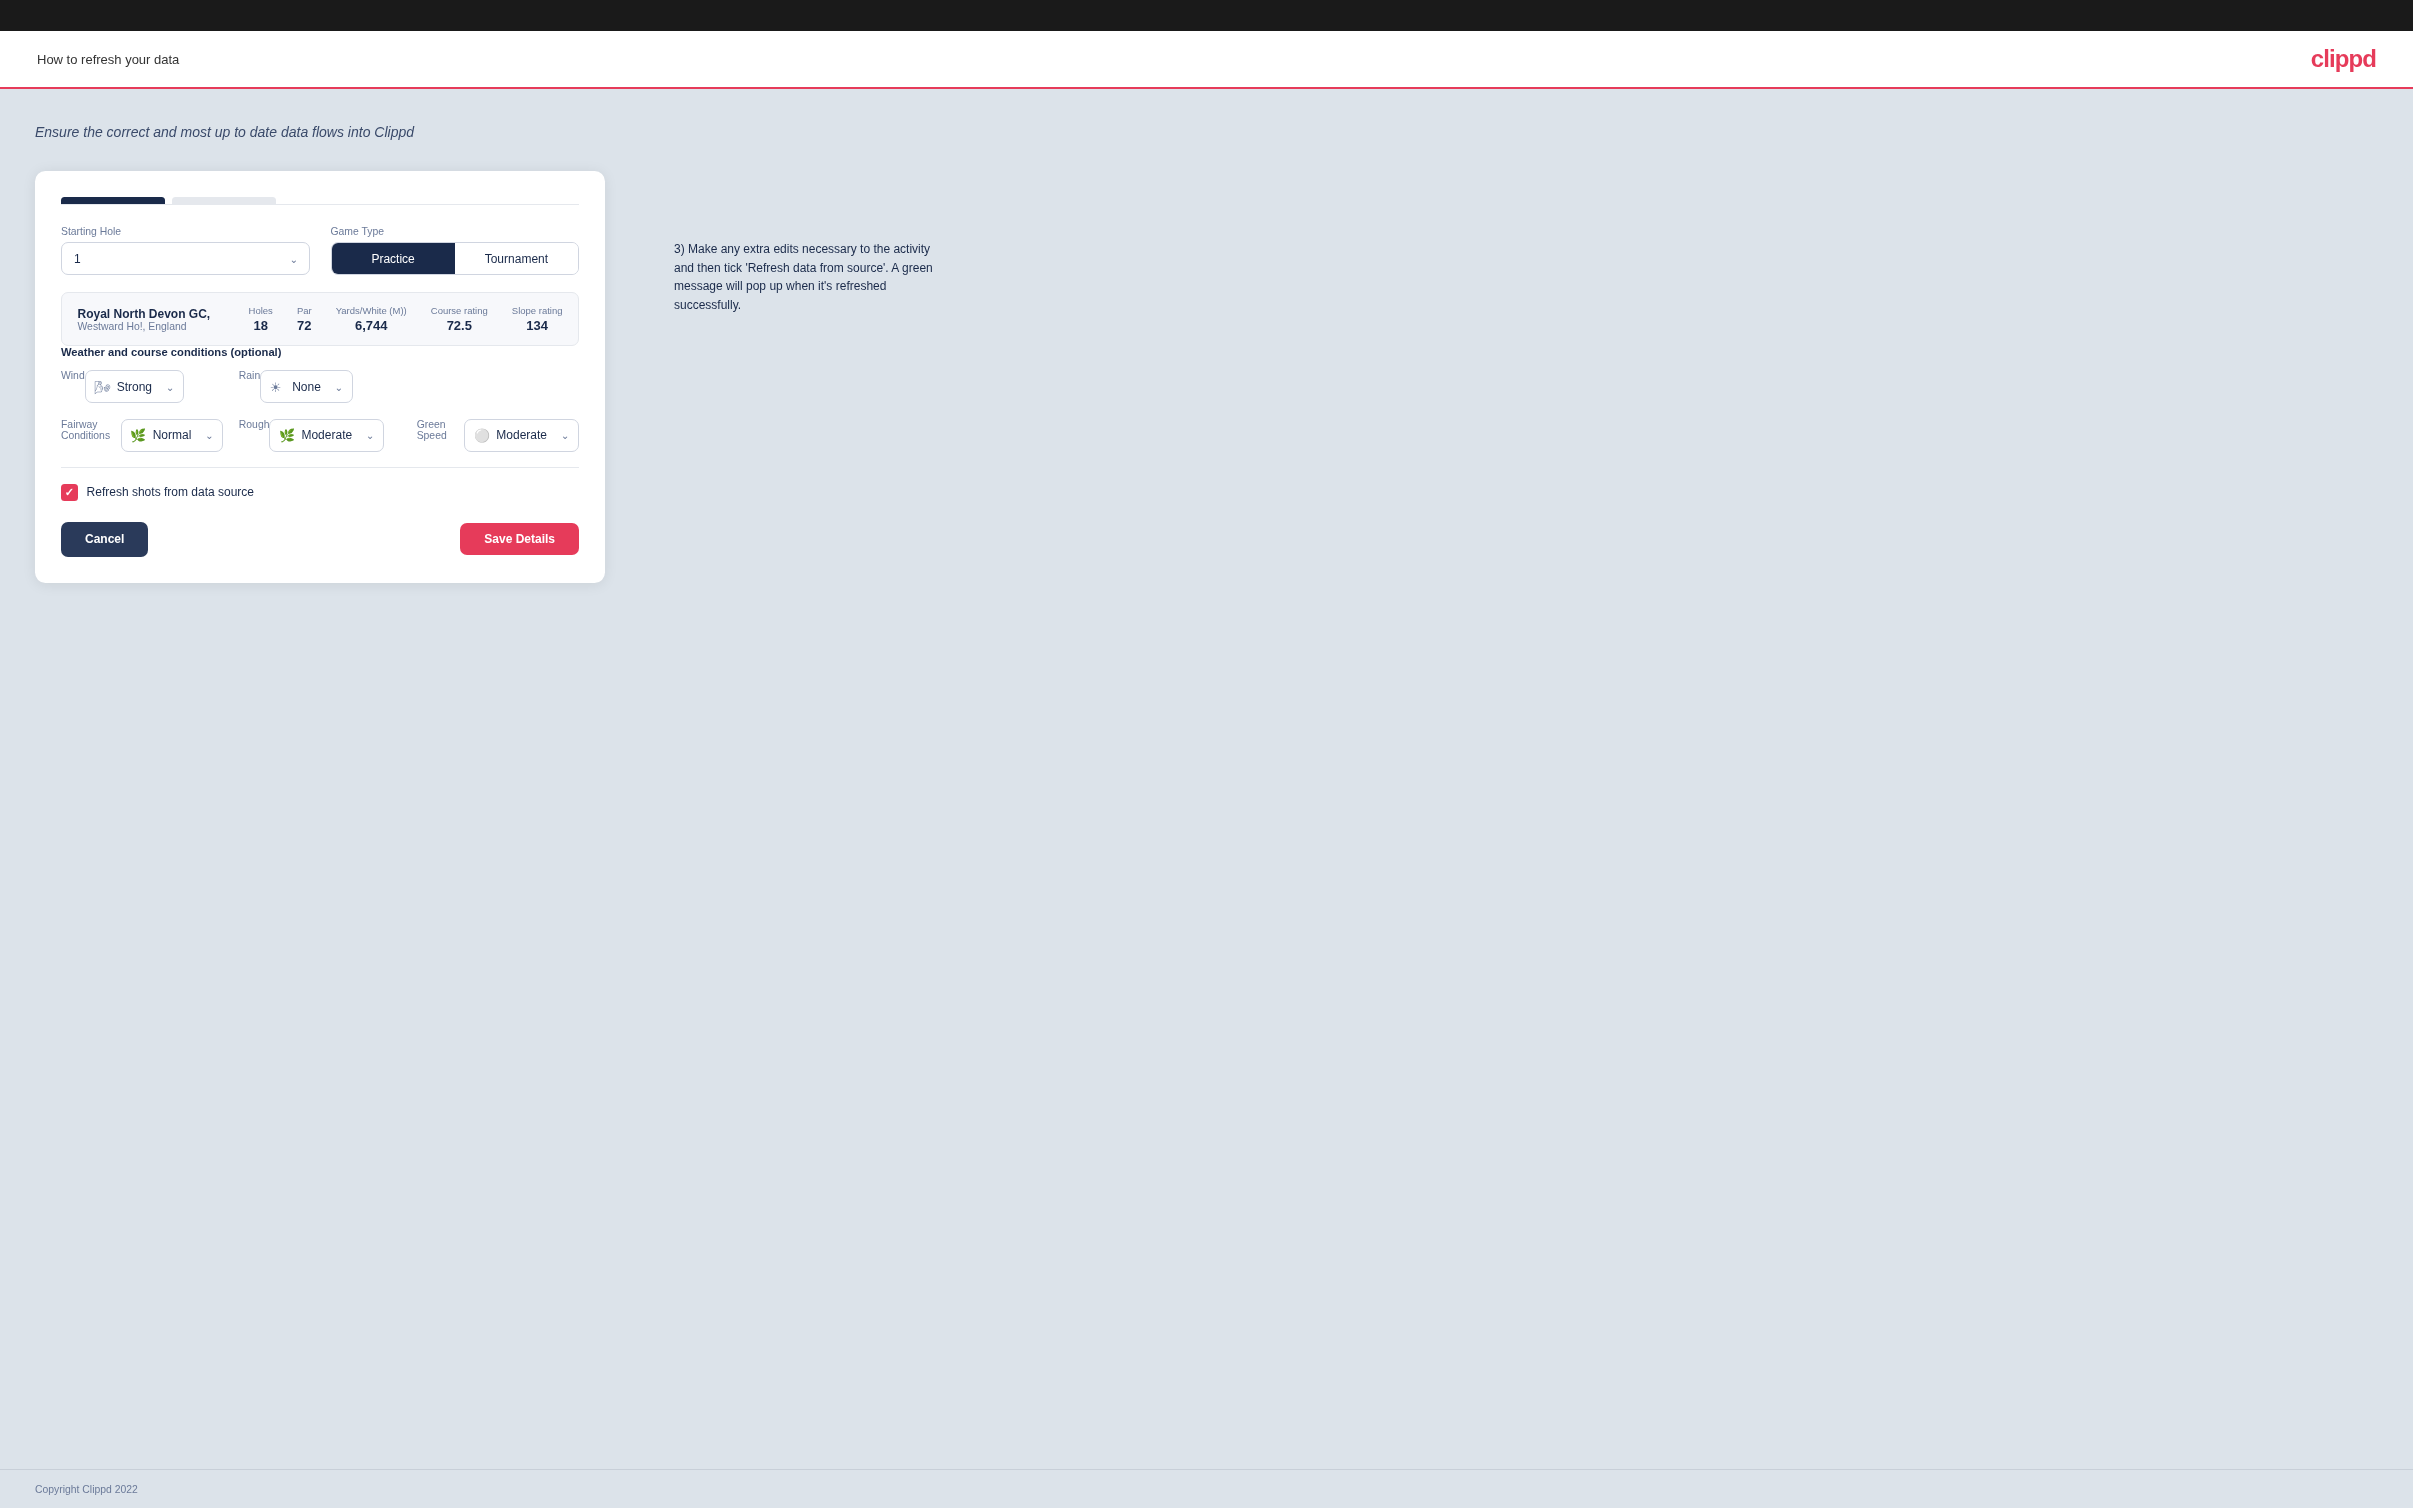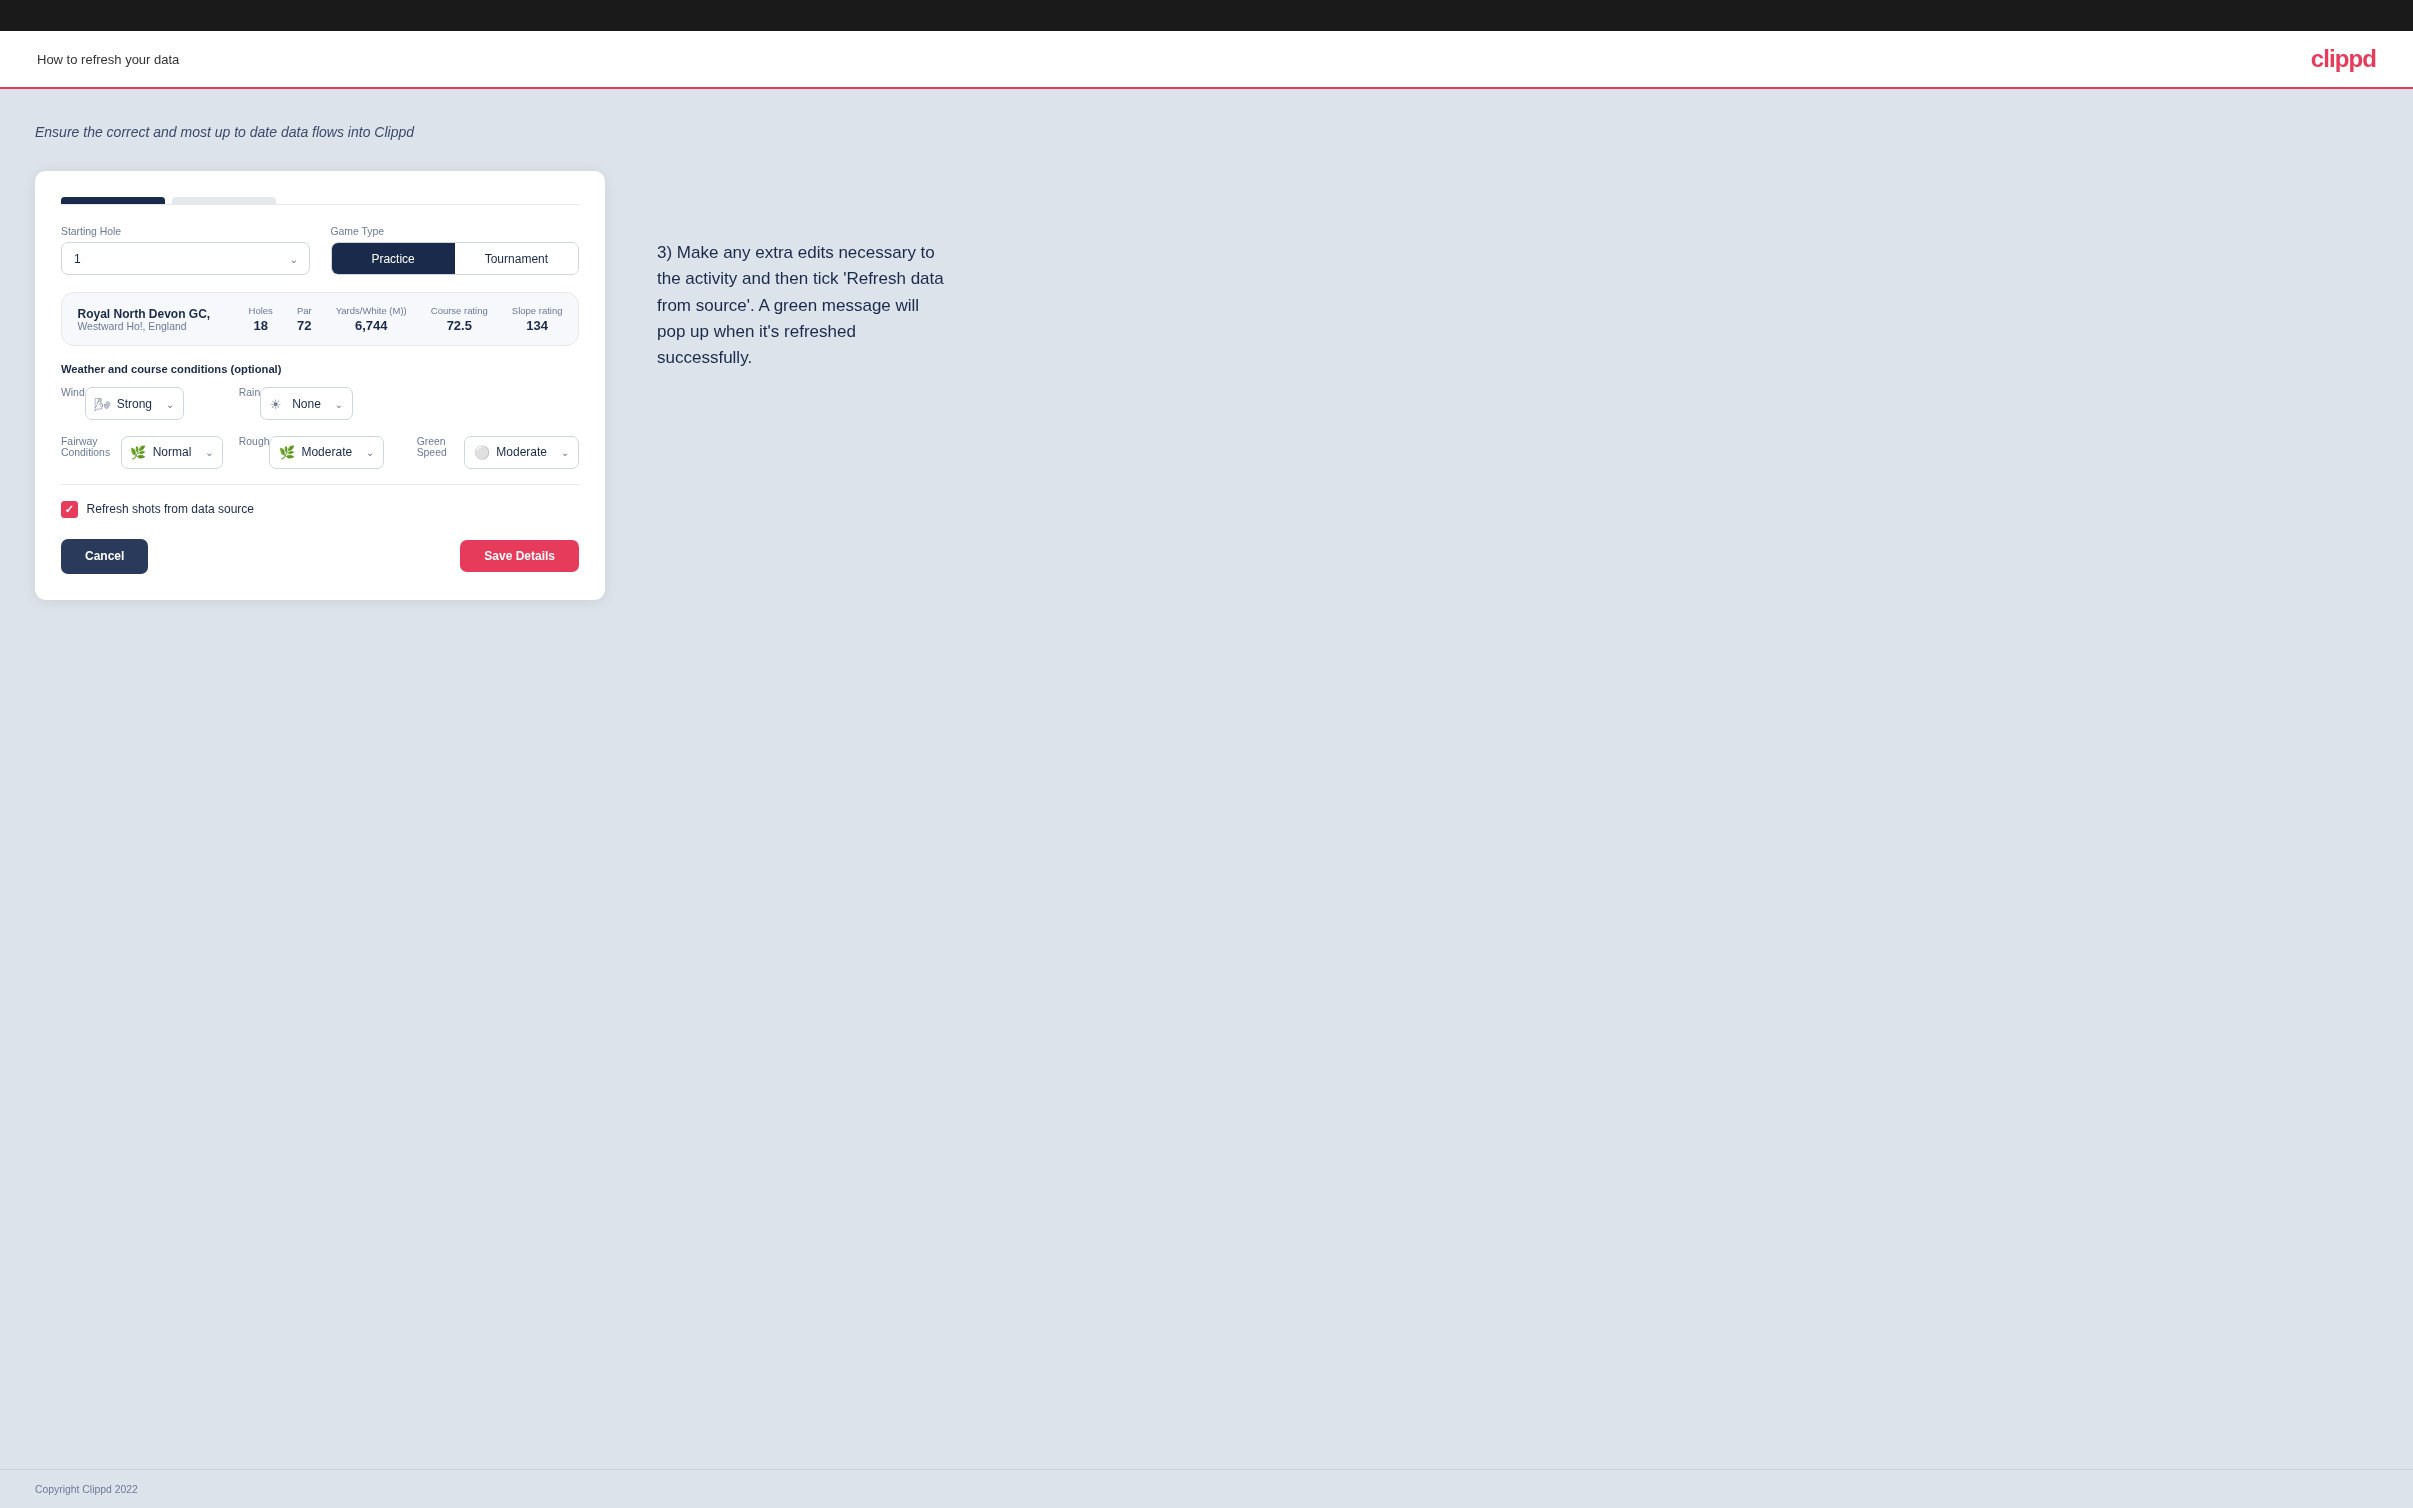--- a/index.html
+++ b/index.html
@@ -131,23 +131,22 @@
       background: #1a2a4a;
       color: #fff;
     }
     .toggle-btn-inactive {
       background: #fff;
       color: #1a2a4a;
     }
     .course-row {
       background: #f7f8fb;
       border: 1.3px solid #e5e8ed;
-      border-radius: 13px;
+      border-radius: 7px;
       padding: 12px 15.5px;
-      margin-bottom: 17px;
       display: flex;
       align-items: center;
       gap: 0;
     }
     .course-info {
       flex: 1;
     }
     .course-name {
       font-size: 12px;
       font-weight: 700;
@@ -269,23 +268,24 @@
       padding: 9px 24px;
       font-size: 12px;
       font-weight: 600;
       cursor: pointer;
     }
     .side-description {
       max-width: 293px;
       padding-top: 69px;
     }
     .side-text {
-      font-size: 17px;
+      font-size: 12px;
       color: #1a2a4a;
       line-height: 1.55;
+      margin-left: 17px;
     }
     .footer {
       background: #dce3ea;
       padding: 14px 35px;
       font-size: 10.4px;
       color: #6b7a99;
       border-top: 0.9px solid #c8cfd8;
     }
     .divider {
       border: none;

